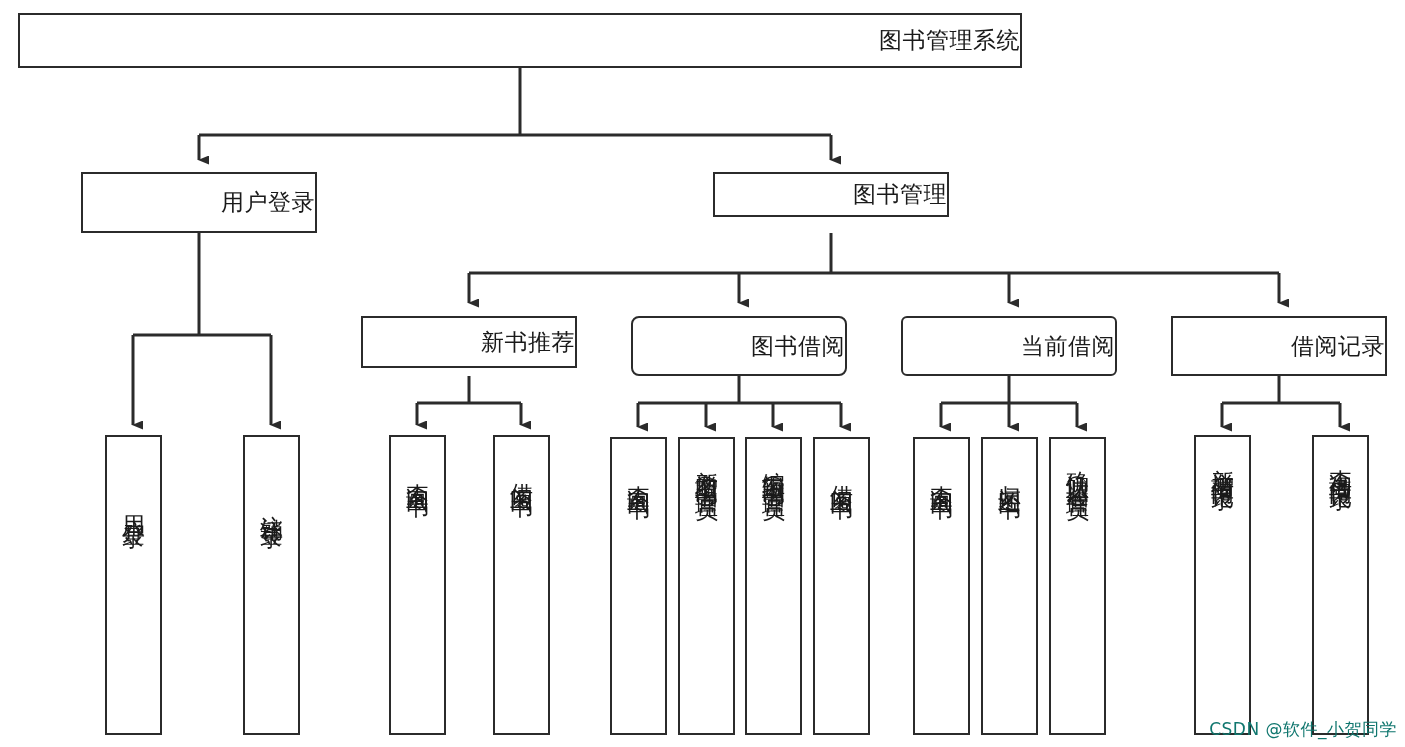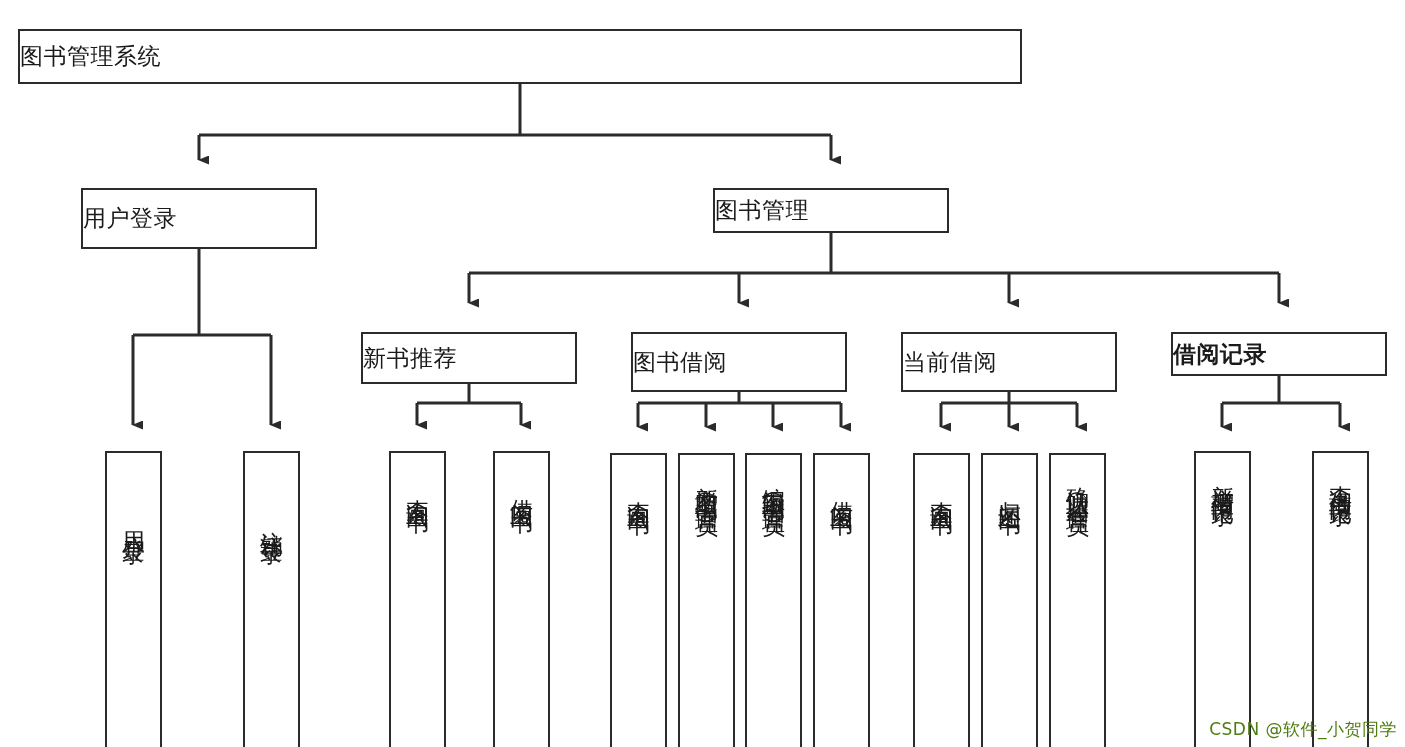--- a/index.html
+++ b/index.html
@@ -26,25 +26,24 @@
     height: 747px;
     pointer-events: none;
   }
   .node {
     position: absolute;
     box-sizing: border-box;
     background: #ffffff;
     border: 2.2px solid #2b2b2b;
     display: flex;
     align-items: center;
-    justify-content: flex-start;
+    justify-content: flex-end;
     text-align: center;
     color: #1a1a1a;
     z-index: 3;
-    margin-top: 16px;
   }
   .node .label {
     display: block;
     line-height: 1.08;
     letter-spacing: 0.5px;
   }
   .node.horizontal .label {
     font-size: 23px;
     white-space: nowrap;
   }
@@ -68,21 +67,21 @@
     margin-top: 14px;
   }
   .node.vertical.pad-top3 .label {
     margin-top: 28px;
   }
   #watermark {
     position: absolute;
     right: 8px;
     bottom: 6px;
     font-size: 17px;
-    color: #4d7c0f;
+    color: #0f766e;
     letter-spacing: 0.5px;
     z-index: 9;
     white-space: nowrap;
     font-family: "DejaVu Sans", "Liberation Sans", sans-serif;
   }
 </style>
 </head>
 <body>
 
 <div id="diagram-root">
@@ -146,27 +145,27 @@
   <div class="node horizontal" style="left:81px; top:172px; width:236px; height:61px;">
     <span class="label">用户登录</span>
   </div>
   <div class="node horizontal" style="left:713px; top:172px; width:236px; height:45px;">
     <span class="label">图书管理</span>
   </div>
 
   <div class="node horizontal" style="left:361px; top:316px; width:216px; height:52px;">
     <span class="label">新书推荐</span>
   </div>
-  <div class="node horizontal" style="left:631px; top:316px; width:216px; height:60px;">
+  <div class="node horizontal" style="left:631px; top:316px; width:216px; height:60px;border-radius:8px;">
     <span class="label">图书借阅</span>
   </div>
-  <div class="node horizontal" style="left:901px; top:316px; width:216px; height:60px;">
+  <div class="node horizontal" style="left:901px; top:316px; width:216px; height:60px;border-radius:6px;">
     <span class="label">当前借阅</span>
   </div>
-  <div class="node horizontal" style="left:1171px; top:316px; width:216px; height:44px;font-weight:bold;">
+  <div class="node horizontal" style="left:1171px; top:316px; width:216px; height:60px;">
     <span class="label">借阅记录</span>
   </div>
 
   <div class="node vertical pad-top" style="left:105px; top:435px; width:57px; height:300px;">
     <span class="label">用户登录</span>
   </div>
   <div class="node vertical pad-top" style="left:243px; top:435px; width:57px; height:300px;">
     <span class="label">注销登录</span>
   </div>
 

